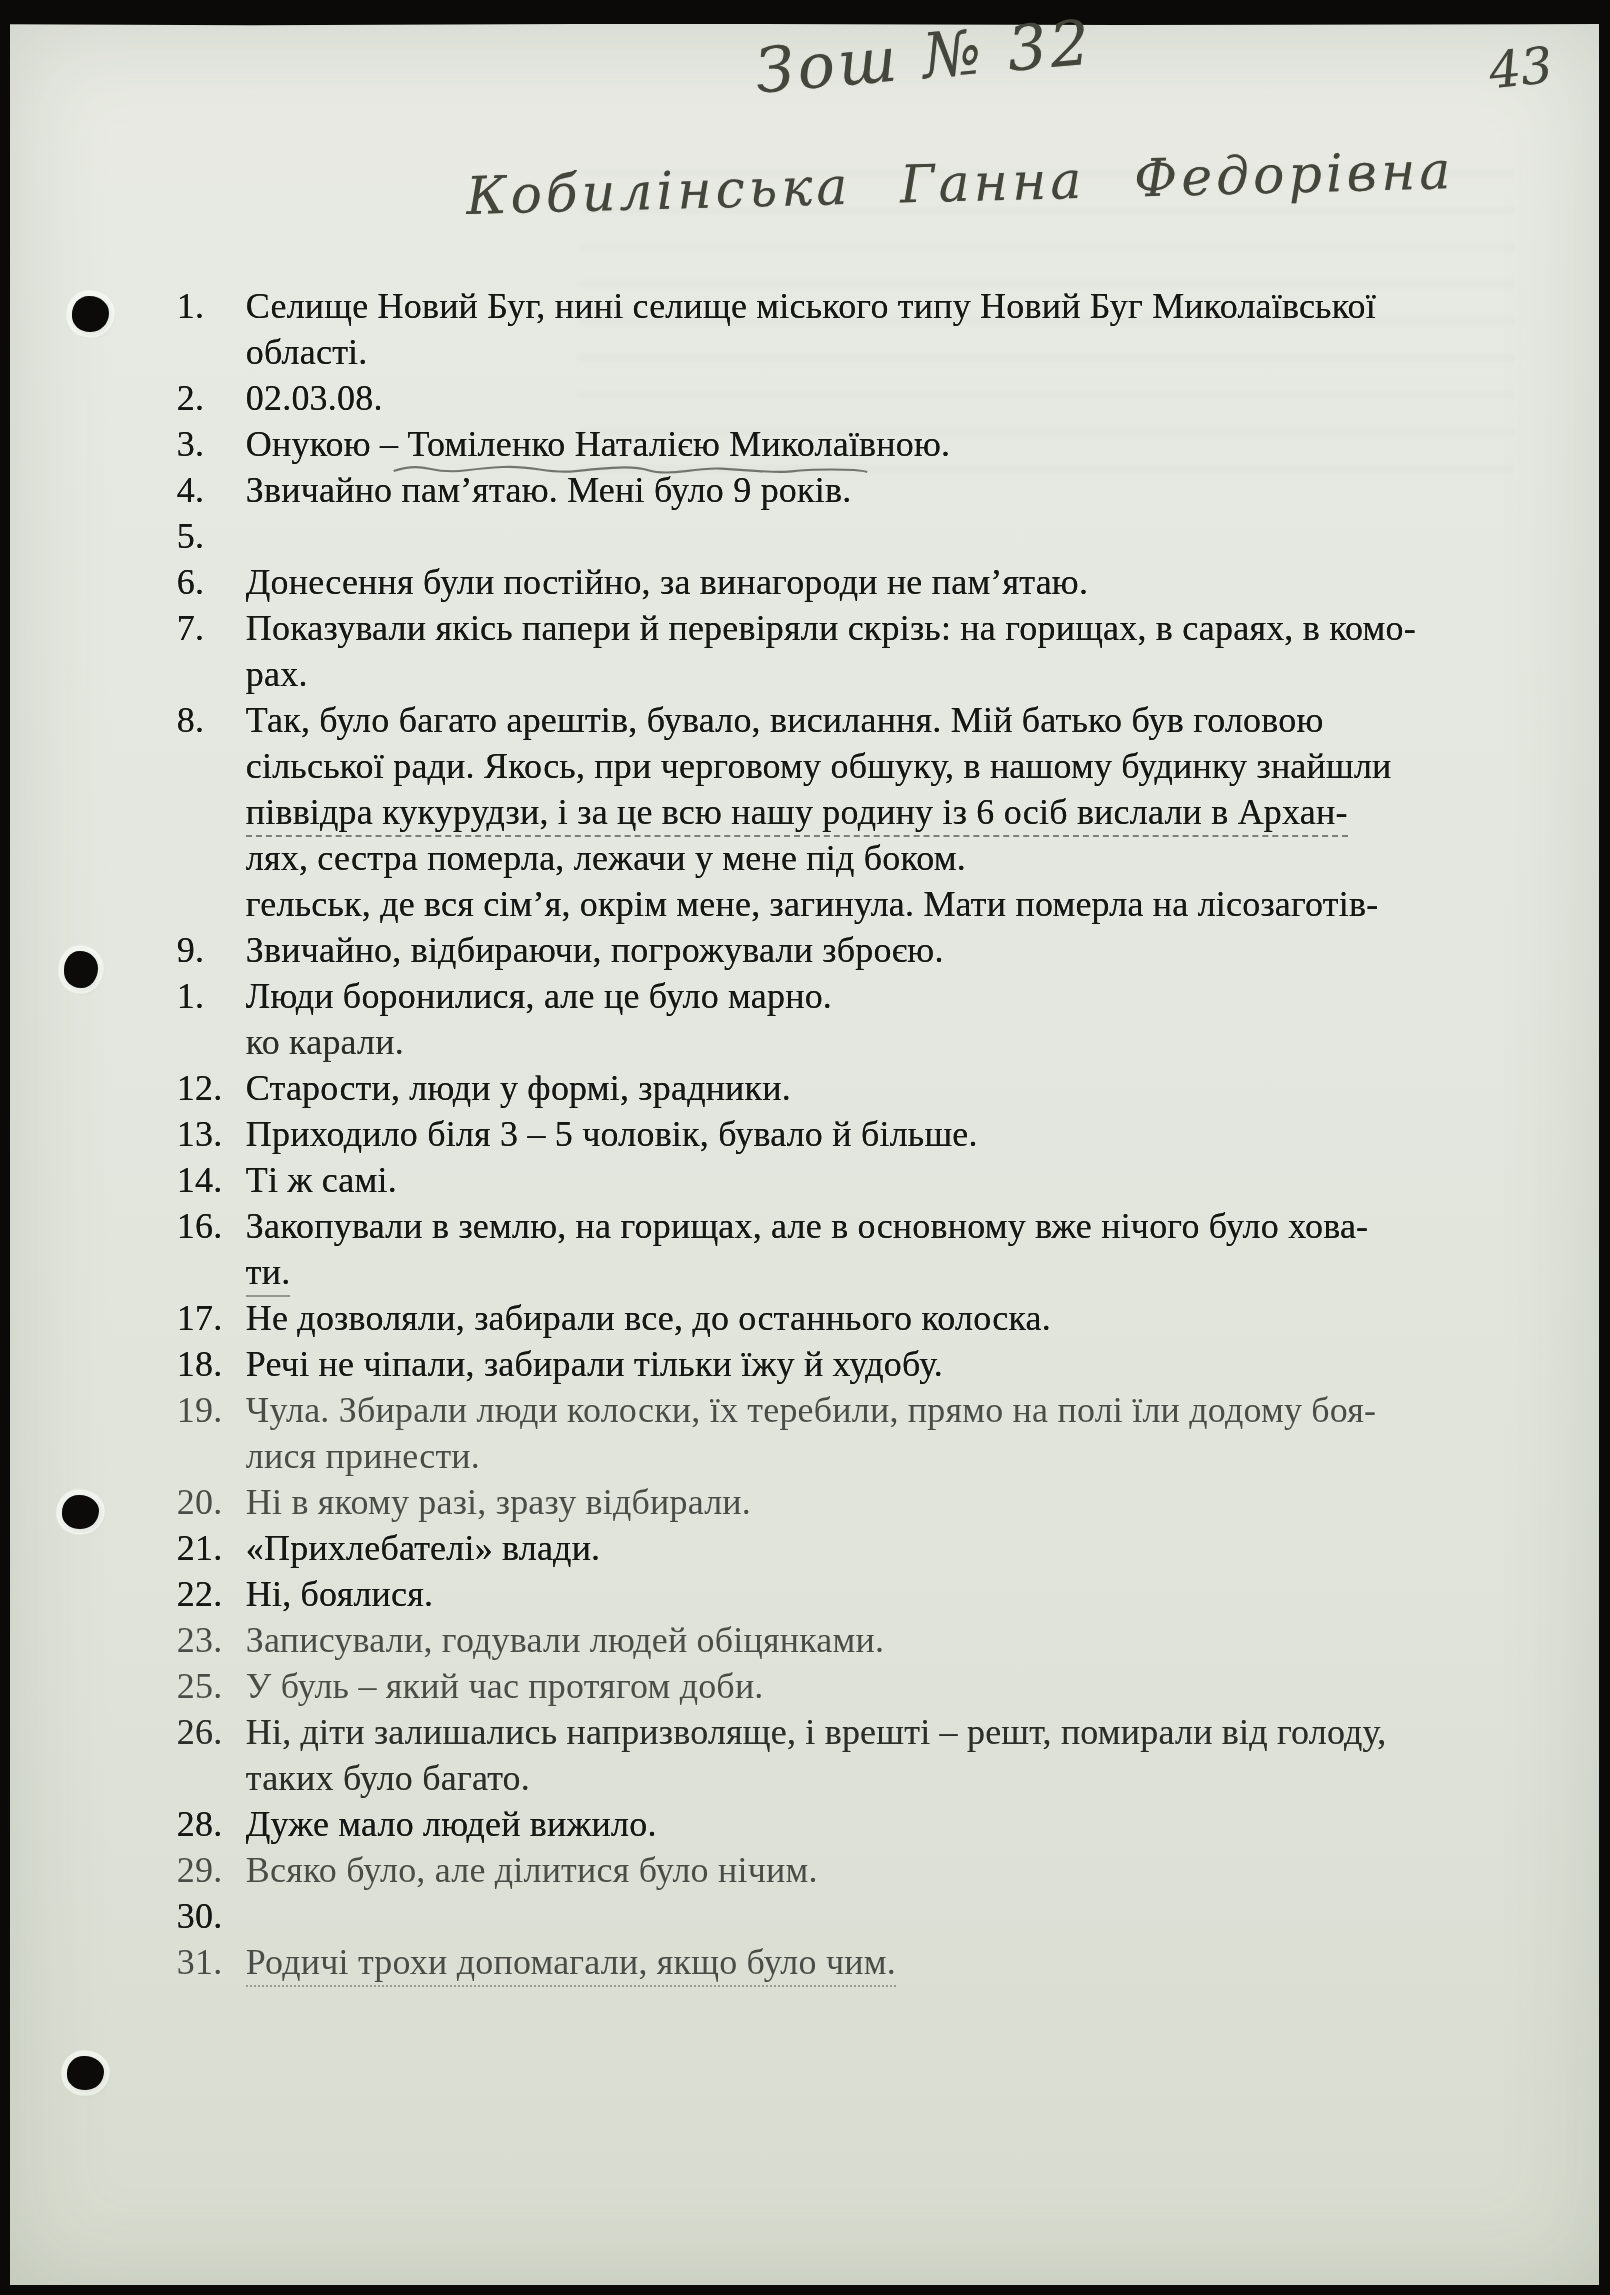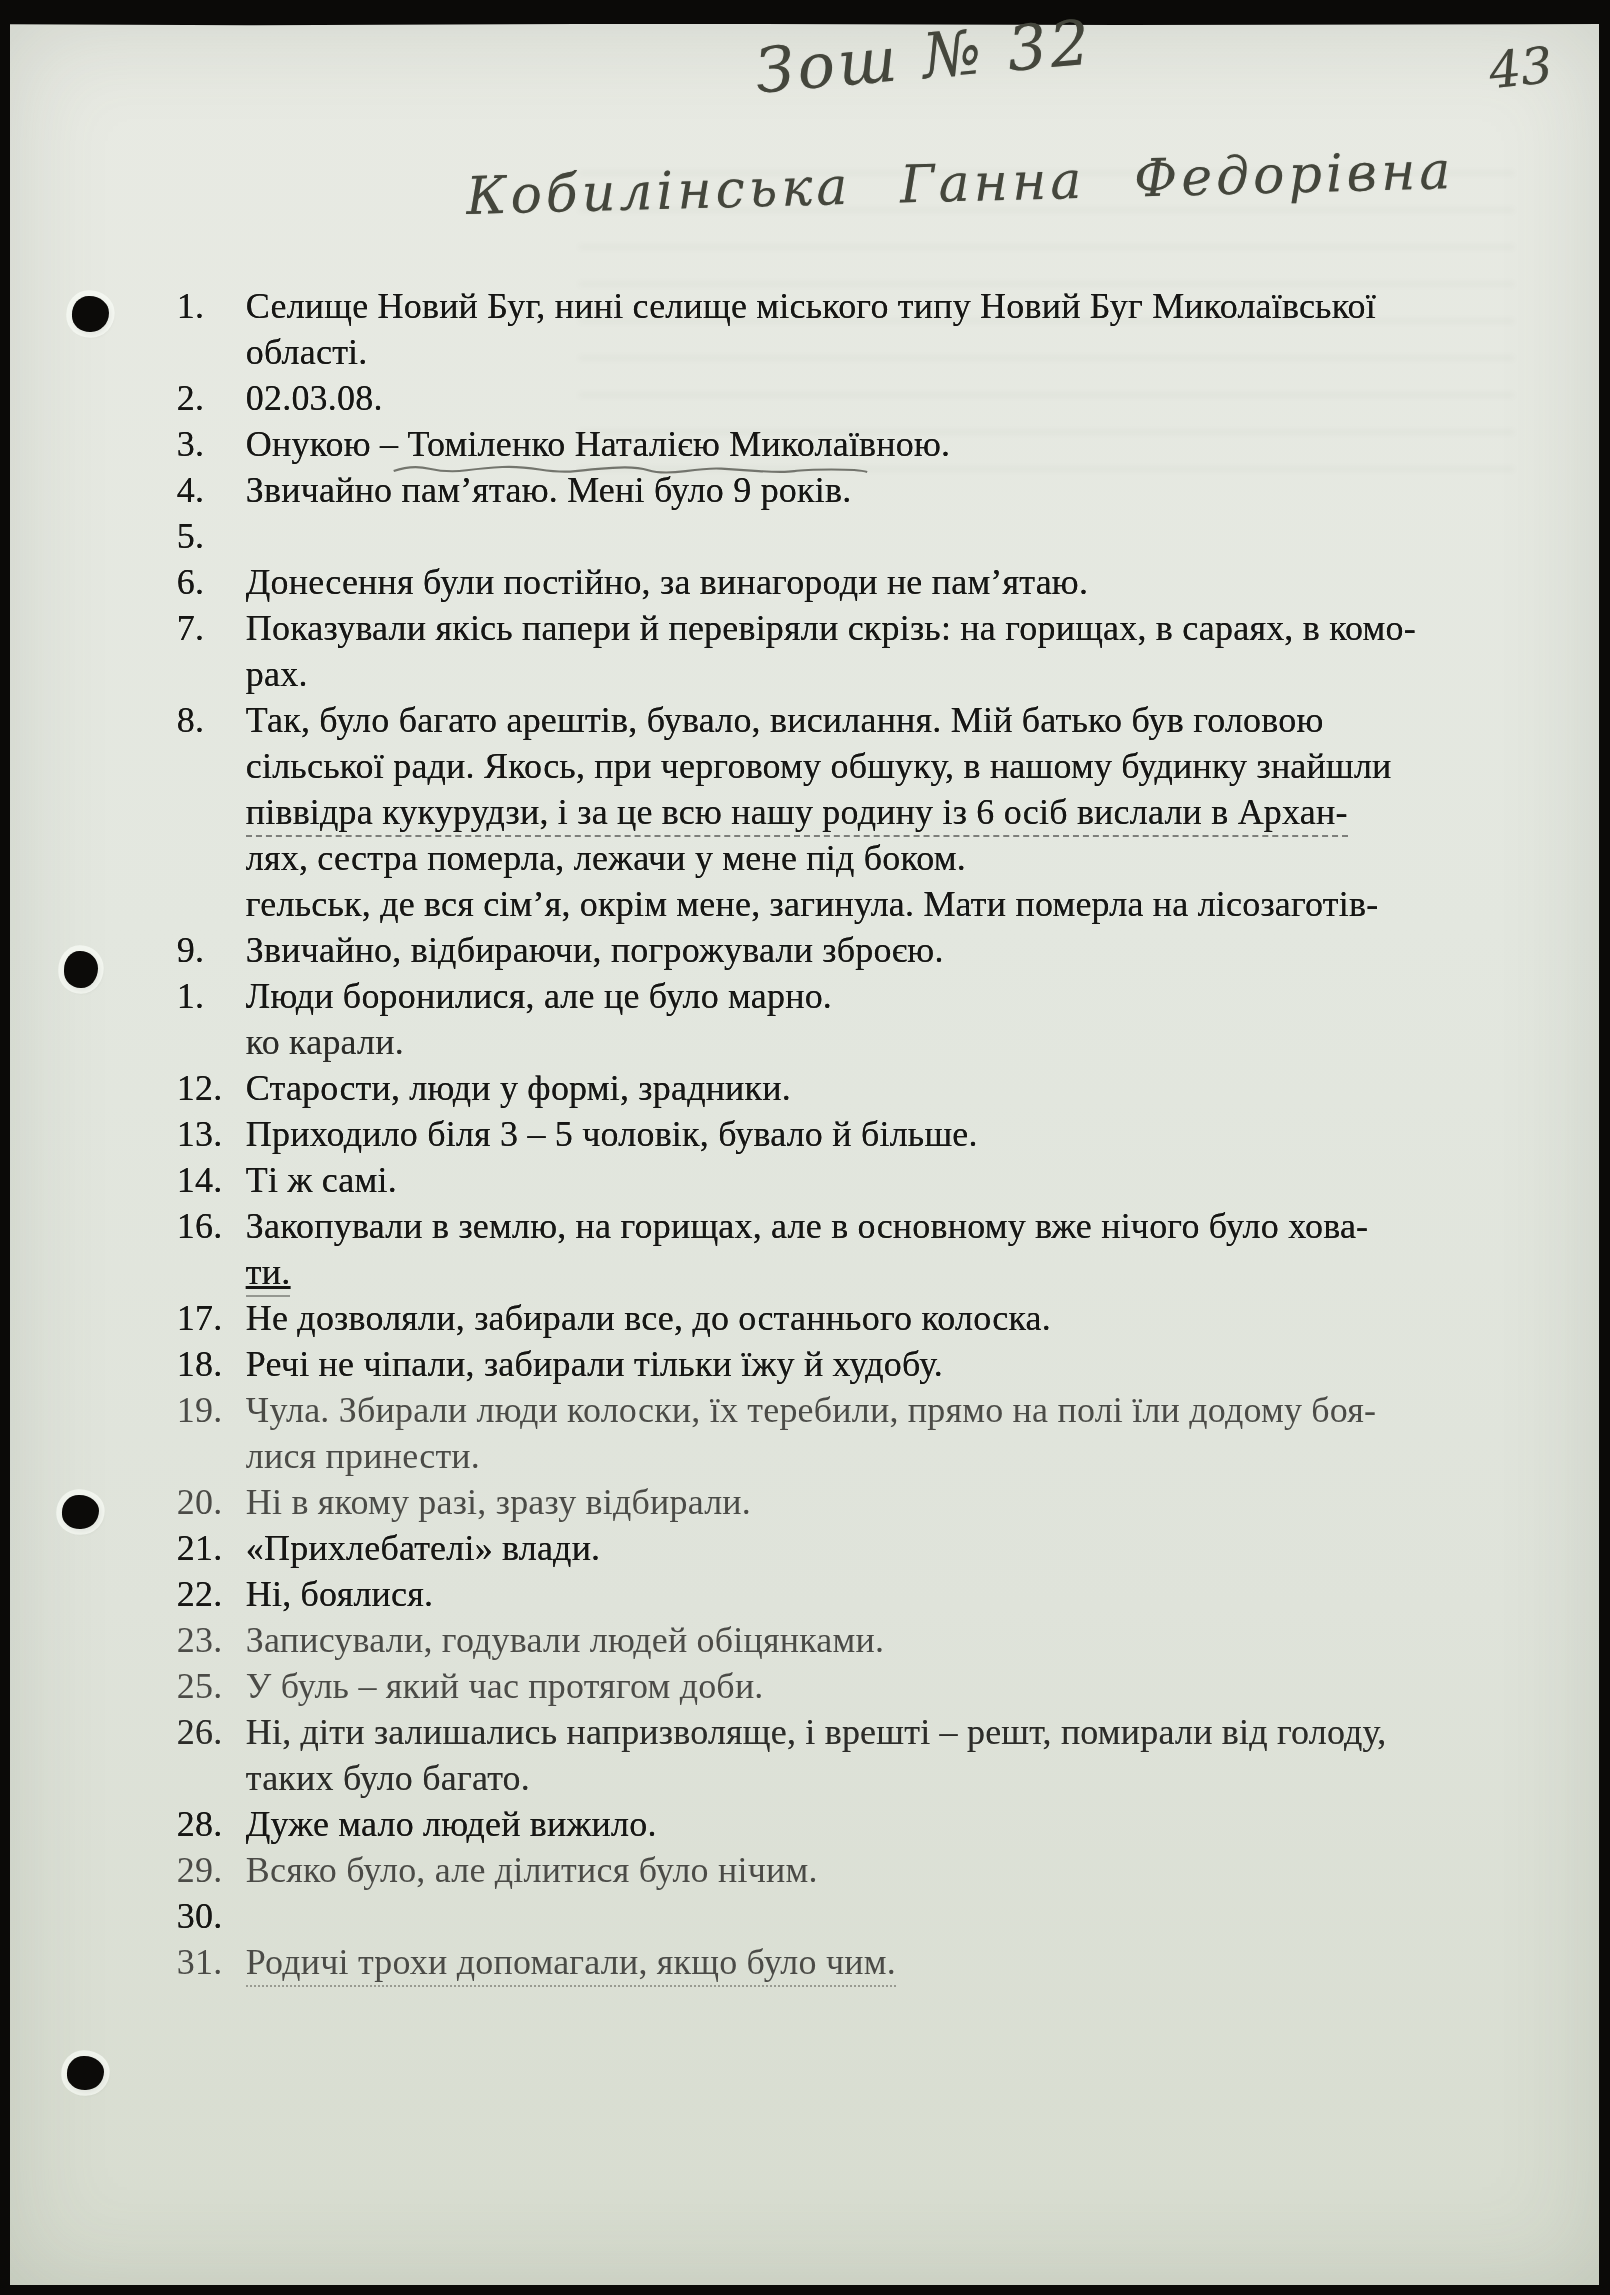--- a/index.html
+++ b/index.html
@@ -50,21 +50,21 @@
   .answer[data-idx="29"] .line,
   .answer[data-idx="31"] .line{
     color:#4b4b47;text-shadow:none;filter:blur(0.4px);
   }
   .answer[data-idx="11"] .line,
   .answer[data-idx="26"] .line{color:#2c2c29;text-shadow:0 0 0.3px rgba(20,20,20,0.5);}
   
   .answer[data-idx="8"] .line:nth-of-type(3) .txt{
     border-bottom:2.4px dashed rgba(40,40,38,0.55);padding-bottom:0px;}
   .answer[data-idx="16"] .line:nth-of-type(2) .txt{
-    border-bottom:2.4px solid rgba(55,55,50,0.45);text-decoration:underline;}
+    border-bottom:2.4px solid rgba(55,55,50,0.45);}
   .answer[data-idx="31"] .line .txt{
     border-bottom:2.4px dotted rgba(70,70,64,0.45);}
   .wavy-underline{position:absolute;left:381px;top:439px;pointer-events:none;}
 </style>
 </head>
 <body>
 
 <div class="paper">
   <div class="paper-edge-top"></div>
   <div class="ghost-region"></div>

